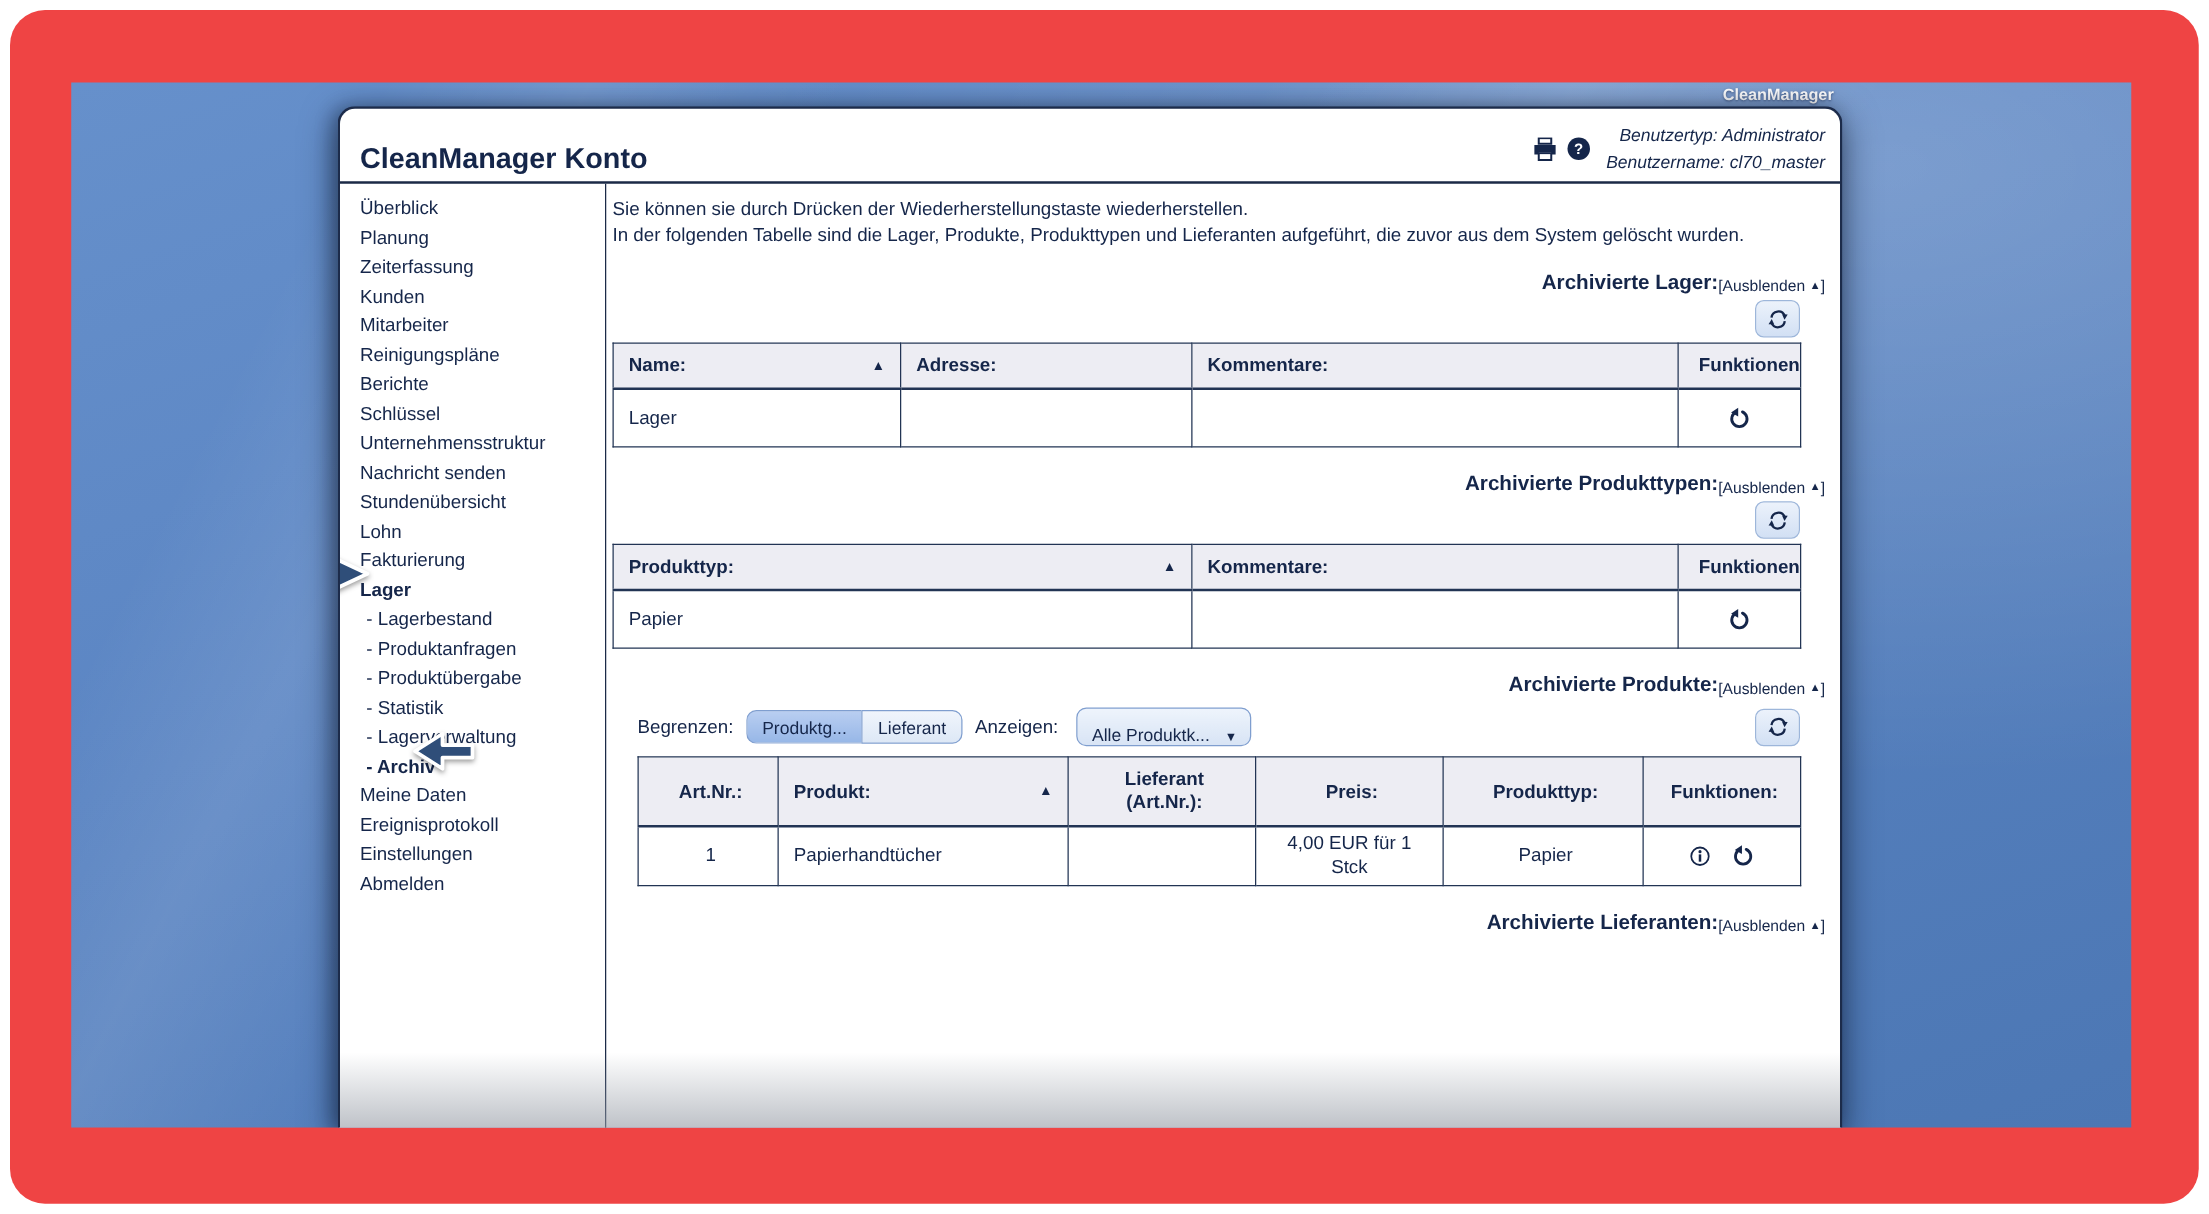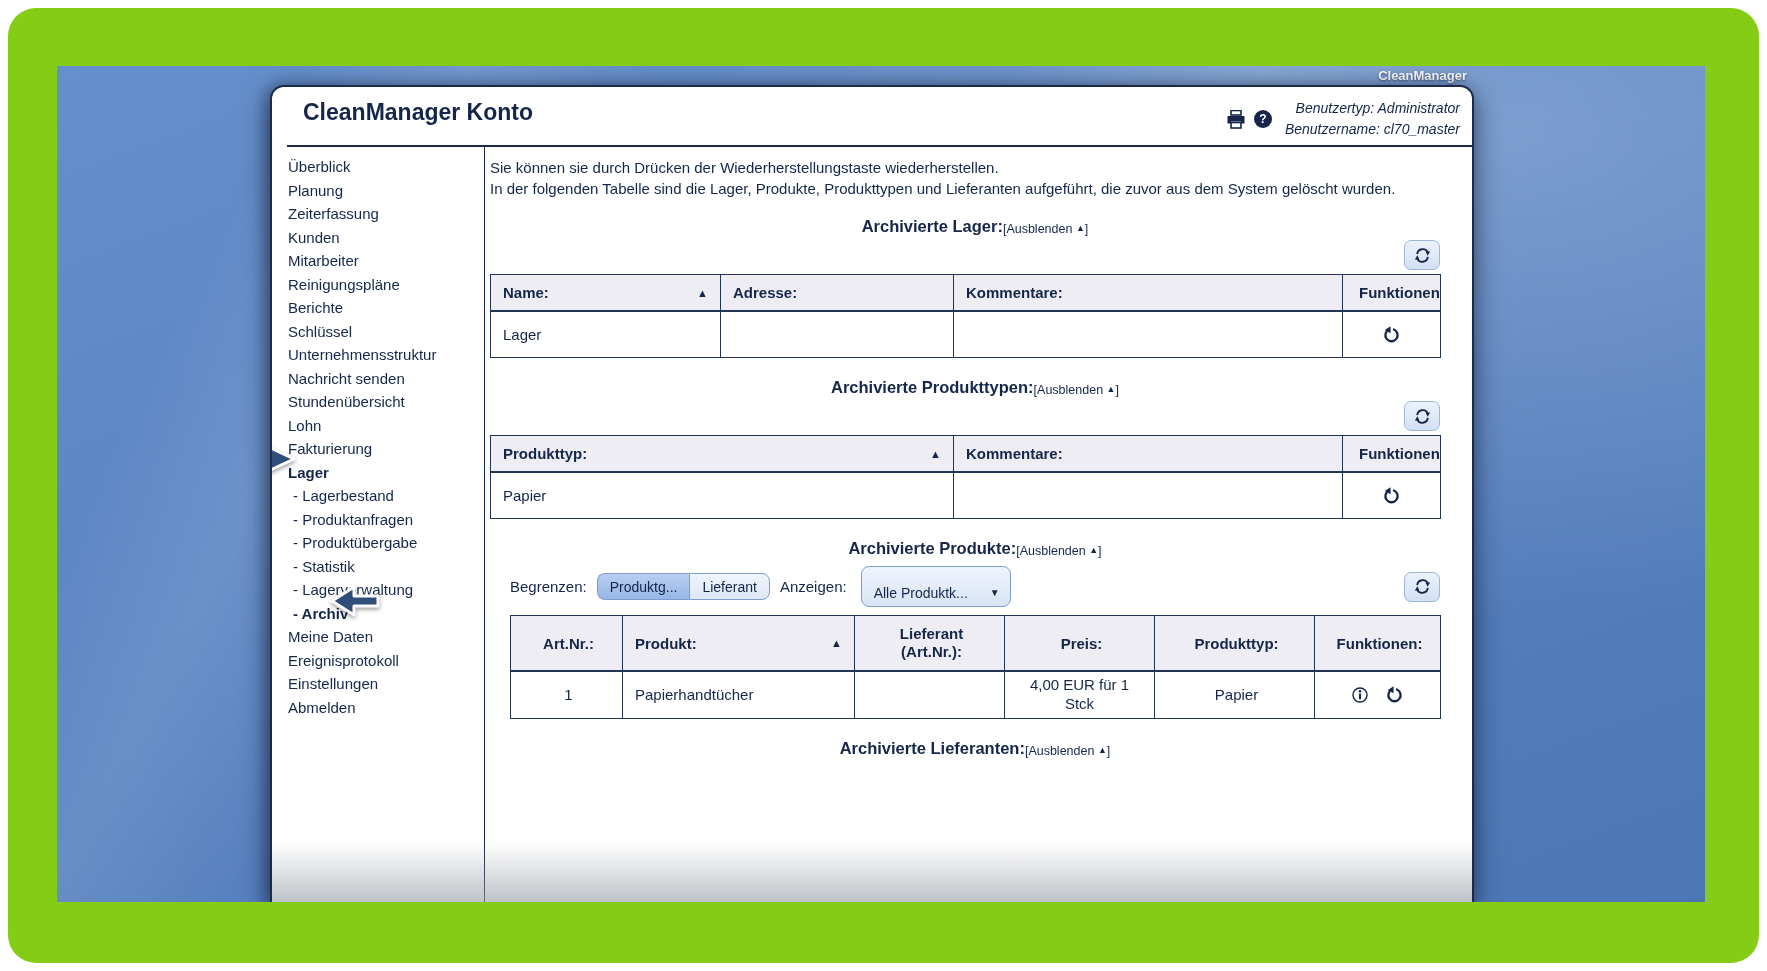--- a/index.html
+++ b/index.html
@@ -1,47 +1,47 @@
 <!DOCTYPE html>
 <html><head>
 <meta charset="utf-8">
 <style>
   html,body{margin:0;padding:0;width:1767px;height:971px;background:#ffffff;overflow:hidden;
             font-family:"Liberation Sans", sans-serif;}
-  .bezel{position:absolute;left:8px;top:8px;right:8px;bottom:8px;background:#84cc16;border-radius:28px;text-decoration:underline;}
+  .bezel{position:absolute;left:8px;top:8px;right:8px;bottom:8px;background:#ef4444;border-radius:28px;text-decoration:underline;}
   .desktop{position:absolute;left:49px;top:58px;width:1648px;height:836px;overflow:hidden;
     background:
       radial-gradient(ellipse at 88% 8%, rgba(255,255,255,.20), rgba(255,255,255,0) 45%),
       linear-gradient(117deg, rgba(255,255,255,0) 46%, rgba(255,255,255,.14) 58%, rgba(255,255,255,0) 70%),
       linear-gradient(117deg, rgba(255,255,255,0) 12%, rgba(255,255,255,.10) 20%, rgba(255,255,255,0) 30%),
       linear-gradient(160deg, #6690cb 0%, #5b85c3 40%, #4c77b4 100%);}
   .desktop-label{position:absolute;top:2px;right:238px;color:#ffffff;font-size:13px;font-weight:bold;
     text-shadow:0 1px 2px rgba(20,35,70,.6);}
   .window{position:absolute;left:213px;top:19px;width:1200px;height:817px;background:#ffffff;
     border:2px solid #1c2b4a;border-bottom:none;border-radius:14px 14px 0 0;overflow:hidden;
     box-shadow:0 8px 28px rgba(5,12,30,.55), -4px 0 14px rgba(5,12,30,.28);}
-  .win-header{display:flex;justify-content:space-between;align-items:flex-start;
-    padding:9px 12px 5px 16px;border-bottom:2px solid #1b2a47;margin-left:15px;}
+  .win-header{display:flex;justify-content:space-between;align-items:flex-end;
+    padding:9px 12px 5px 16px;border-bottom:2px solid #1b2a47;}
   .win-title{font-size:23px;font-weight:bold;color:#15264a;margin:3px 0 0 0;}
   .header-right{display:flex;align-items:center;gap:13px;margin-top:2px;}
   .header-icons{display:flex;align-items:center;gap:8px;}
   .hicon{display:inline-flex;cursor:pointer;}
   .help-badge{width:18px;height:18px;border-radius:50%;background:#15264a;color:#fff;font-weight:bold;
     font-size:12px;display:flex;align-items:center;justify-content:center;}
   .user-info{text-align:right;font-style:italic;font-size:14px;line-height:1.5;color:#15264a;}
   .win-body{display:flex;height:calc(100% - 49px);}
   .sidebar{width:196px;min-width:196px;padding:8px 0 0 16px;border-right:1px solid #1b2a47;}
   .side-item{font-size:15px;line-height:23.5px;color:#15264a;white-space:nowrap;cursor:pointer;}
   .side-item.sub{padding-left:5px;}
   .side-item.bold{font-weight:bold;}
   .content{flex:1;padding:10px 12px 0 5px;position:relative;color:#15264a;}
   .content-title{font-size:21px;font-weight:bold;margin:6px 0 16px 0;}
   .desc{font-size:15px;line-height:21px;margin:0 0 18px 0;}
   .desc span{display:block;}
-  .section-head{display:flex;justify-content:center;align-items:flex-end;margin:10px 0 2px 0;}
+  .section-head{display:flex;justify-content:flex-end;align-items:flex-end;margin:10px 0 2px 0;}
   .section-title{font-size:16.5px;font-weight:bold;margin:0;}
   .hide-link{font-size:12.5px;cursor:pointer;white-space:nowrap;color:#15264a;}
   .hide-link .tri{font-size:9px;vertical-align:2px;}
   .refresh-row{display:flex;justify-content:flex-end;width:950px;margin:4px 0 4px 0;}
   .refresh-btn{width:34px;height:28px;border:1px solid #9db6da;border-radius:7px;cursor:pointer;
     background:linear-gradient(#ecf2fb,#d2e0f4);display:flex;align-items:center;justify-content:center;}
   table{border-collapse:collapse;table-layout:fixed;width:950px;margin:0 0 20px 0;font-size:15px;color:#15264a;}
   th,td{border:1px solid #223454;overflow:hidden;}
   thead th{background:#ededf3;font-weight:bold;padding:9px 12px;text-align:left;border-bottom-width:2px;}
   tbody td{padding:14px 12px;background:#fff;}
@@ -51,21 +51,21 @@
   .funk-cell{text-align:center;padding:8px 6px;}
   .icon-btn{display:inline-flex;vertical-align:middle;cursor:pointer;}
   .produkte-block{margin-left:20px;width:930px;}
   .produkte-block table{width:930px;}
   .filter-row{display:flex;align-items:center;width:930px;margin:8px 0 8px 0;gap:10px;font-size:15px;}
   .seg{display:flex;}
   .seg-btn{height:27px;font-size:14px;color:#15264a;border:1px solid #7f9ecf;padding:0 12px;cursor:pointer;
     font-family:"Liberation Sans", sans-serif;}
   .seg-btn.left{border-radius:8px 0 0 8px;border-right:none;background:linear-gradient(#b9cef1,#97b7e7);}
   .seg-btn.right{border-radius:0 8px 8px 0;background:linear-gradient(#f0f5fc,#dde8f6);}
-  .dropdown{height:27px;display:inline-flex;align-items:center;gap:22px;padding:12px 10px 0 12px;
+  .dropdown{height:27px;display:inline-flex;align-items:flex-end;gap:12px;padding:2px 10px 0 12px;
     border:1px solid #7f9ecf;border-radius:8px;background:linear-gradient(#eef4fc,#d8e4f5);
     font-size:14px;color:#15264a;cursor:pointer;margin-left:4px;}
   .dropdown .tri{font-size:10px;}
   .ml-auto{margin-left:auto;}
   .two-line{text-align:center;line-height:1.2;}
   .bottom-fade{position:absolute;left:0;right:0;bottom:0;height:62px;pointer-events:none;
     background:linear-gradient(to bottom, rgba(255,255,255,0), rgba(148,154,164,.62));}
   .annot{position:absolute;z-index:6;filter:drop-shadow(0 2px 2px rgba(0,0,0,.38));}
   .arrow-lager{left:-60px;top:352px;}
   .arrow-archiv{left:56px;top:497px;}

